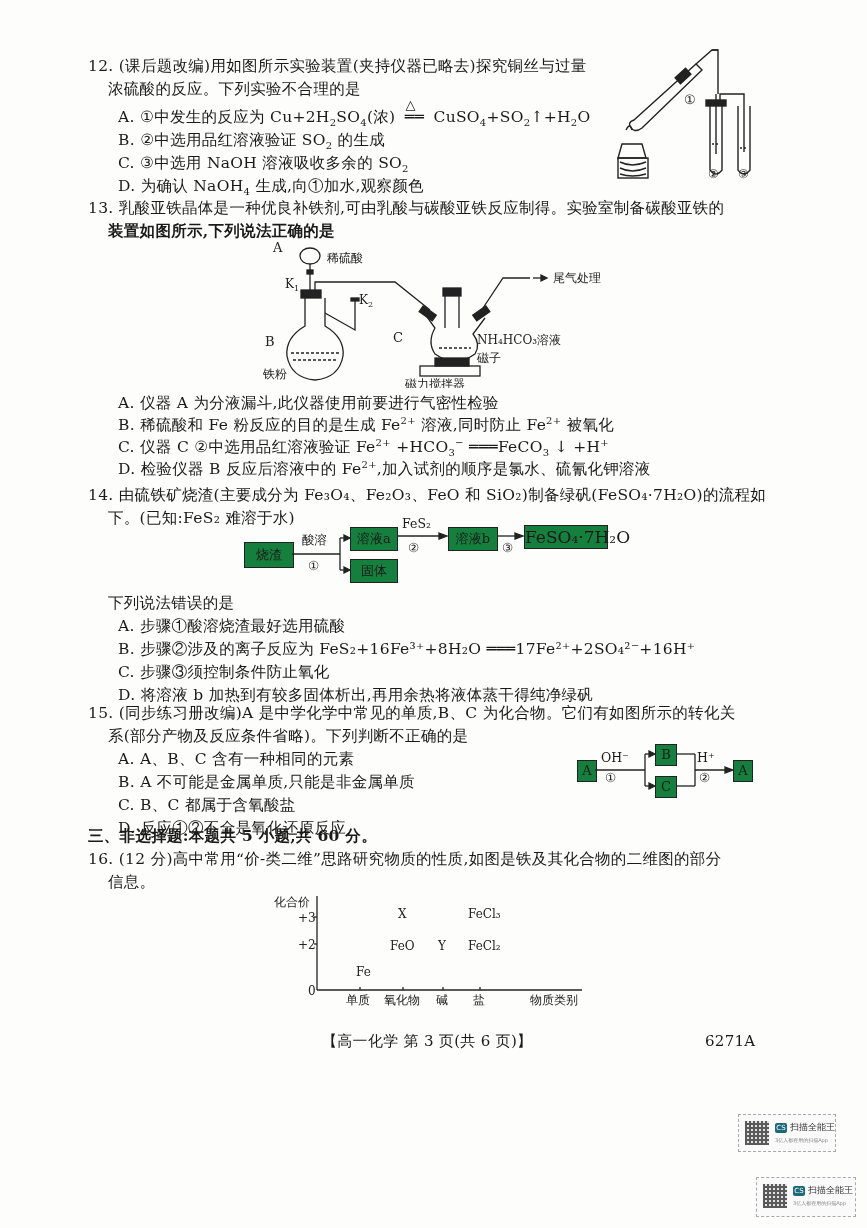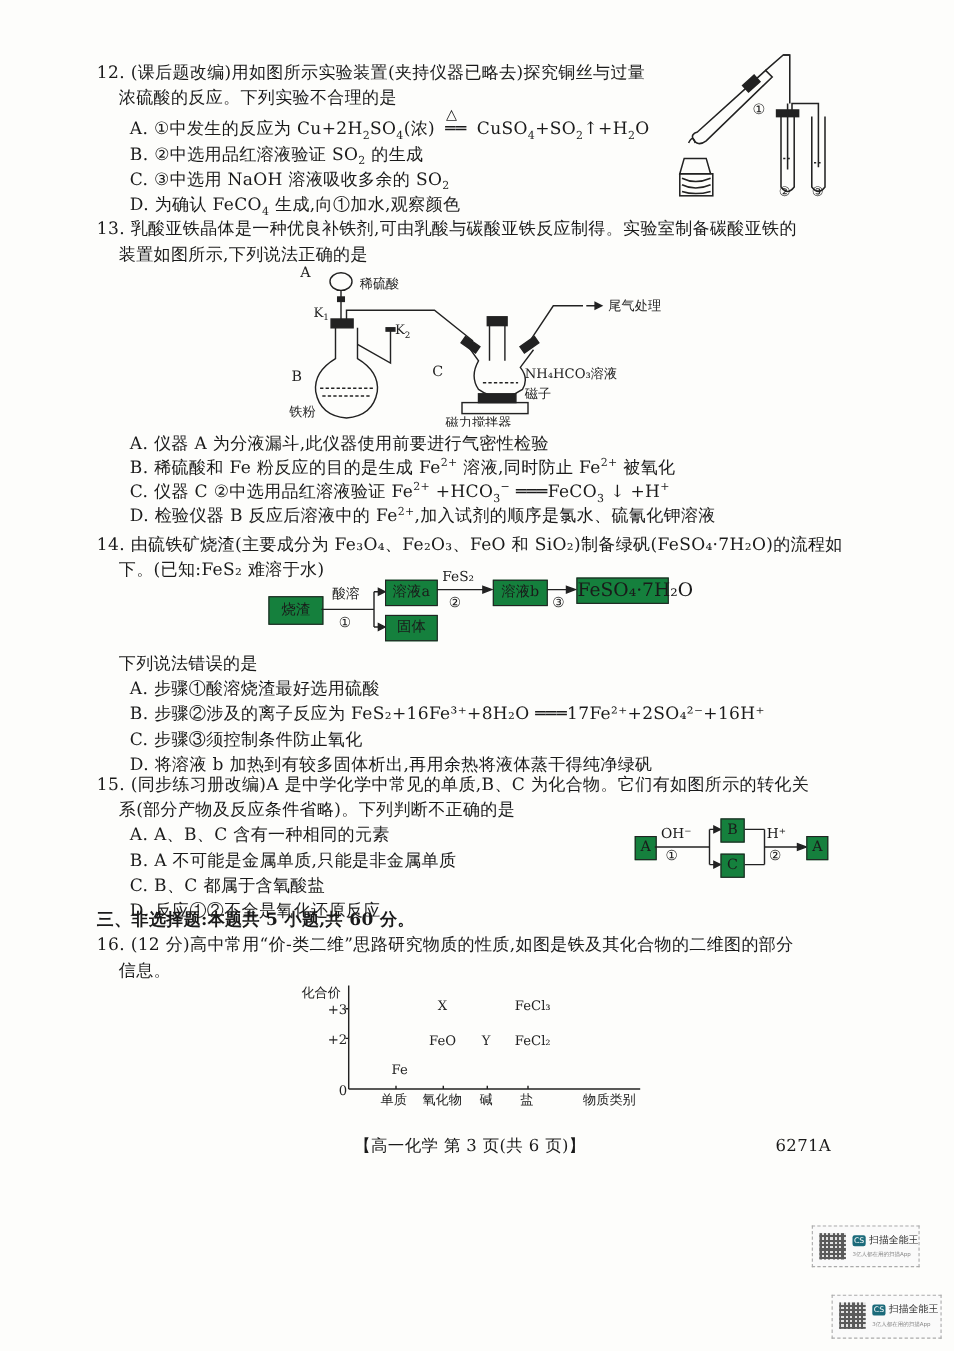--- a/index.html
+++ b/index.html
@@ -33,21 +33,21 @@
 <body>
 
 <div class="line q" style="top:55px;">12. (课后题改编)用如图所示实验装置(夹持仪器已略去)探究铜丝与过量</div>
 <div class="line cont" style="top:78px;">浓硫酸的反应。下列实验不合理的是</div>
 
 <div class="line opt" style="top:106px;">
   <span>A. ①中发生的反应为 Cu+2H</span><sub>2</sub><span>SO</span><sub>4</sub><span>(浓)</span><span style="display:inline-block;position:relative;width:38px;text-align:center;"><span style="position:absolute;left:10px;top:-12px;font-size:13px;">△</span>══</span><span>CuSO</span><sub>4</sub><span>+SO</span><sub>2</sub><span>↑+H</span><sub>2</sub><span>O</span>
 </div>
 <div class="line opt" style="top:129px;"><span>B. ②中选用品红溶液验证 SO</span><sub>2</sub><span> 的生成</span></div>
 <div class="line opt" style="top:152px;"><span>C. ③中选用 NaOH 溶液吸收多余的 SO</span><sub>2</sub></div>
-<div class="line opt" style="top:175px;"><span>D. 为确认 FeCO</span><sub>4</sub><span> 生成,向①加水,观察颜色</span></div>
+<div class="line opt" style="top:175px;"><span>D. 为确认 NaOH</span><sub>4</sub><span> 生成,向①加水,观察颜色</span></div>
 
 <svg class="abs" style="left:612px;top:44px;" width="160" height="140">
   <g stroke="#222" stroke-width="1.4" fill="none">
 
     <path d="M22 76 L84 20 L90 26 L30 84 Q22 90 18 82 Q16 78 22 76 Z"></path>
     <rect x="64" y="28" width="14" height="8" transform="rotate(-42 71 32)" fill="#222"></rect>
     <path d="M84 20 L100 6 L106 6 L106 50"></path>
     <path d="M100 6 L106 6"></path>
 
     <path d="M98 60 L98 126 Q104 134 110 126 L110 60"></path>
@@ -63,21 +63,21 @@
     <path d="M10 100 L30 100 L34 114 L6 114 Z"></path>
     <rect x="6" y="114" width="30" height="20"></rect>
     <path d="M8 118 Q20 124 34 118 M8 124 Q20 130 34 124 M8 130 Q20 134 34 130"></path>
   </g>
   <text x="72" y="60" font-size="13" fill="#222">①</text>
   <text x="96" y="134" font-size="12" fill="#222">②</text>
   <text x="126" y="134" font-size="12" fill="#222">③</text>
 </svg>
 
 <div class="line q" style="top:197px;">13. 乳酸亚铁晶体是一种优良补铁剂,可由乳酸与碳酸亚铁反应制得。实验室制备碳酸亚铁的</div>
-<div class="line cont" style="top:220px;">装置如图所示,下列说法正确的是</div>
+<div class="line cont" style="top:220px;font-weight:bold;">装置如图所示,下列说法正确的是</div>
 
 <svg class="abs" style="left:255px;top:238px;" width="350" height="150">
   <g stroke="#222" stroke-width="1.3" fill="none">
 
     <ellipse cx="55" cy="18" rx="10" ry="8"></ellipse>
     <line x1="55" y1="26" x2="55" y2="55"></line>
     <rect x="52" y="32" width="6" height="4" fill="#222"></rect>
 
     <rect x="46" y="52" width="20" height="8" fill="#222"></rect>
     <path d="M50 60 L50 88 Q30 100 32 118 Q36 140 60 142 Q84 140 88 118 Q90 100 70 88 L70 60"></path>

